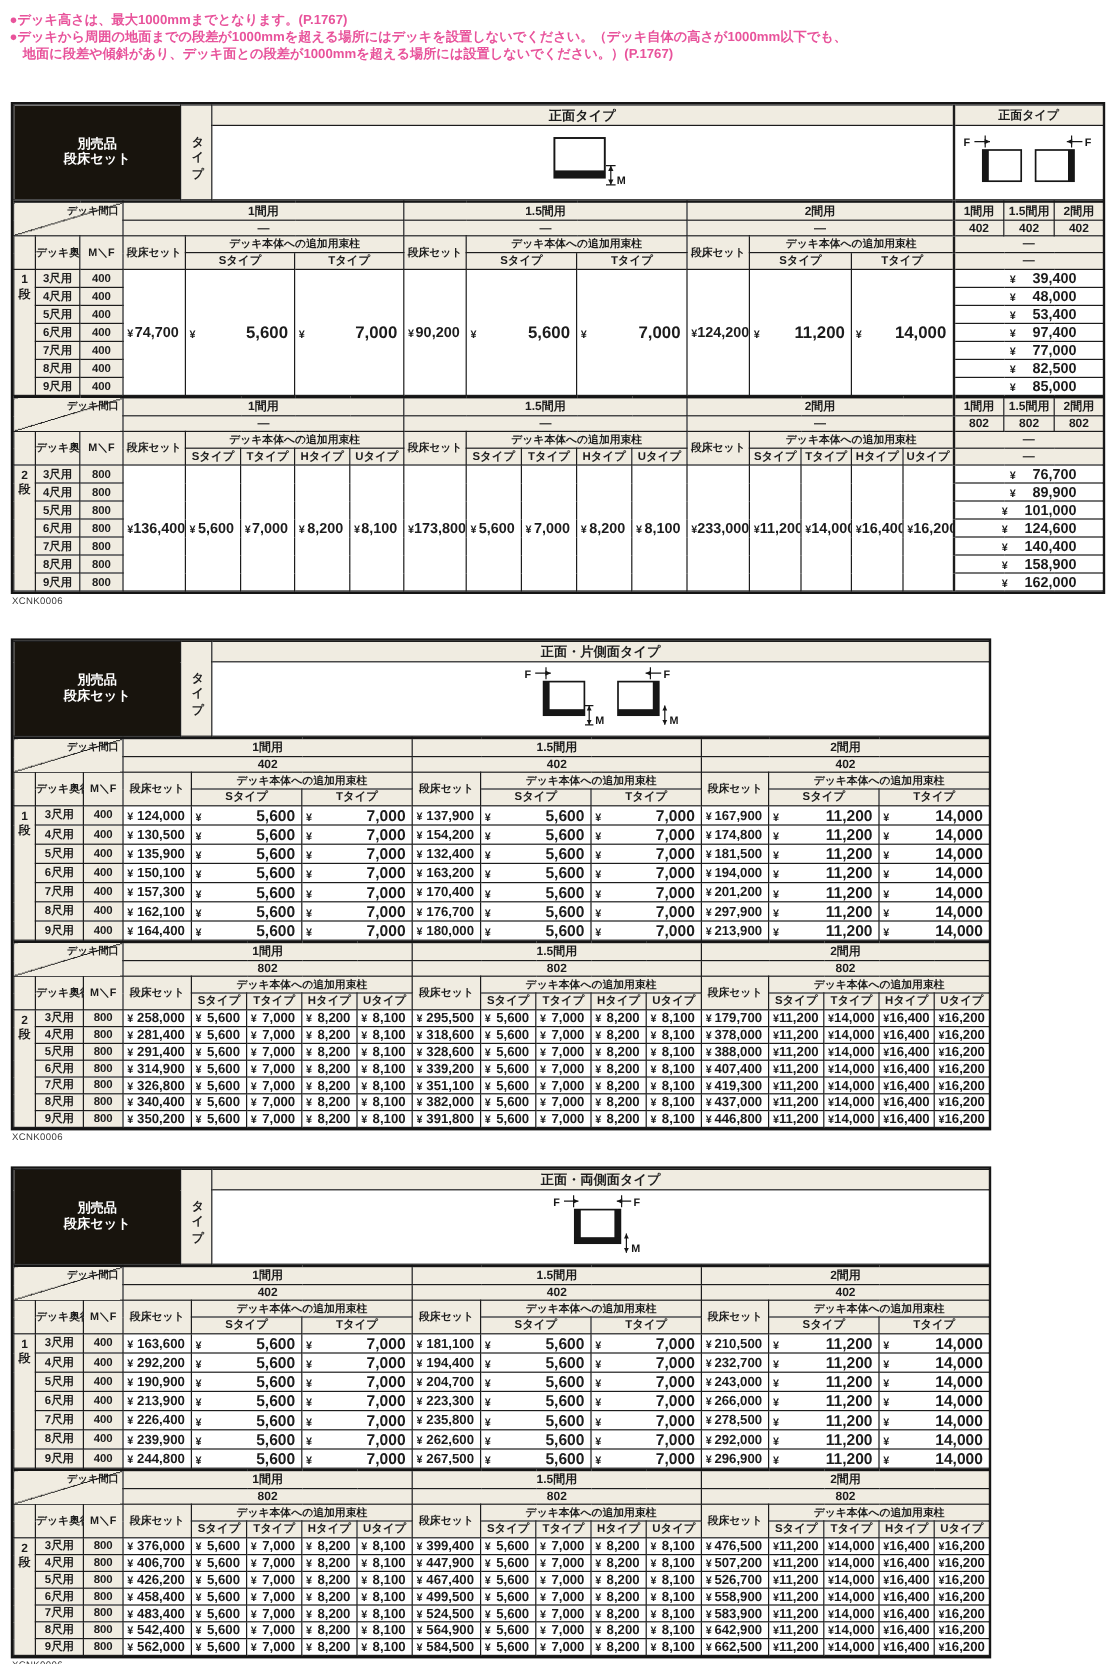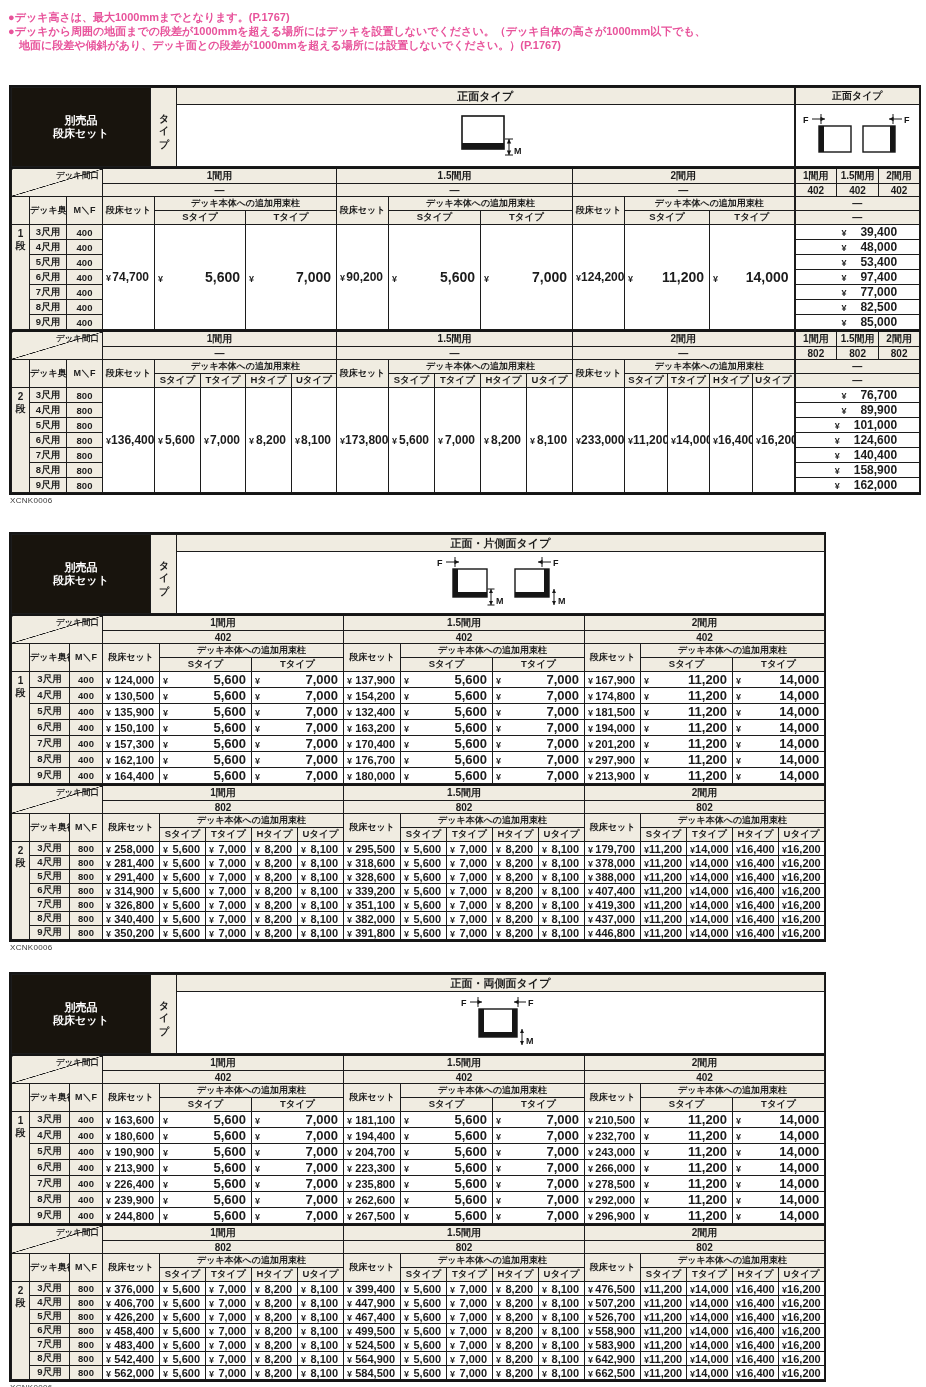--- a/index.html
+++ b/index.html
@@ -1928,21 +1928,21 @@
                 <span class="num">14,000</span>
               </div>
             </td>
           </tr>
           <tr class="h14">
             <td class="hdr depth">4尺用</td>
             <td class="hdr depth">400</td>
             <td class="price seat">
               <div class="pwrap n11">
                 <span class="yen">¥</span>
-                <span class="num">180,600</span>
+                <span class="num">292,200</span>
               </div>
             </td>
             <td class="price ">
               <div class="pwrap n13">
                 <span class="yen">¥</span>
                 <span class="num">5,600</span>
               </div>
             </td>
             <td class="price ">
               <div class="pwrap n13">

